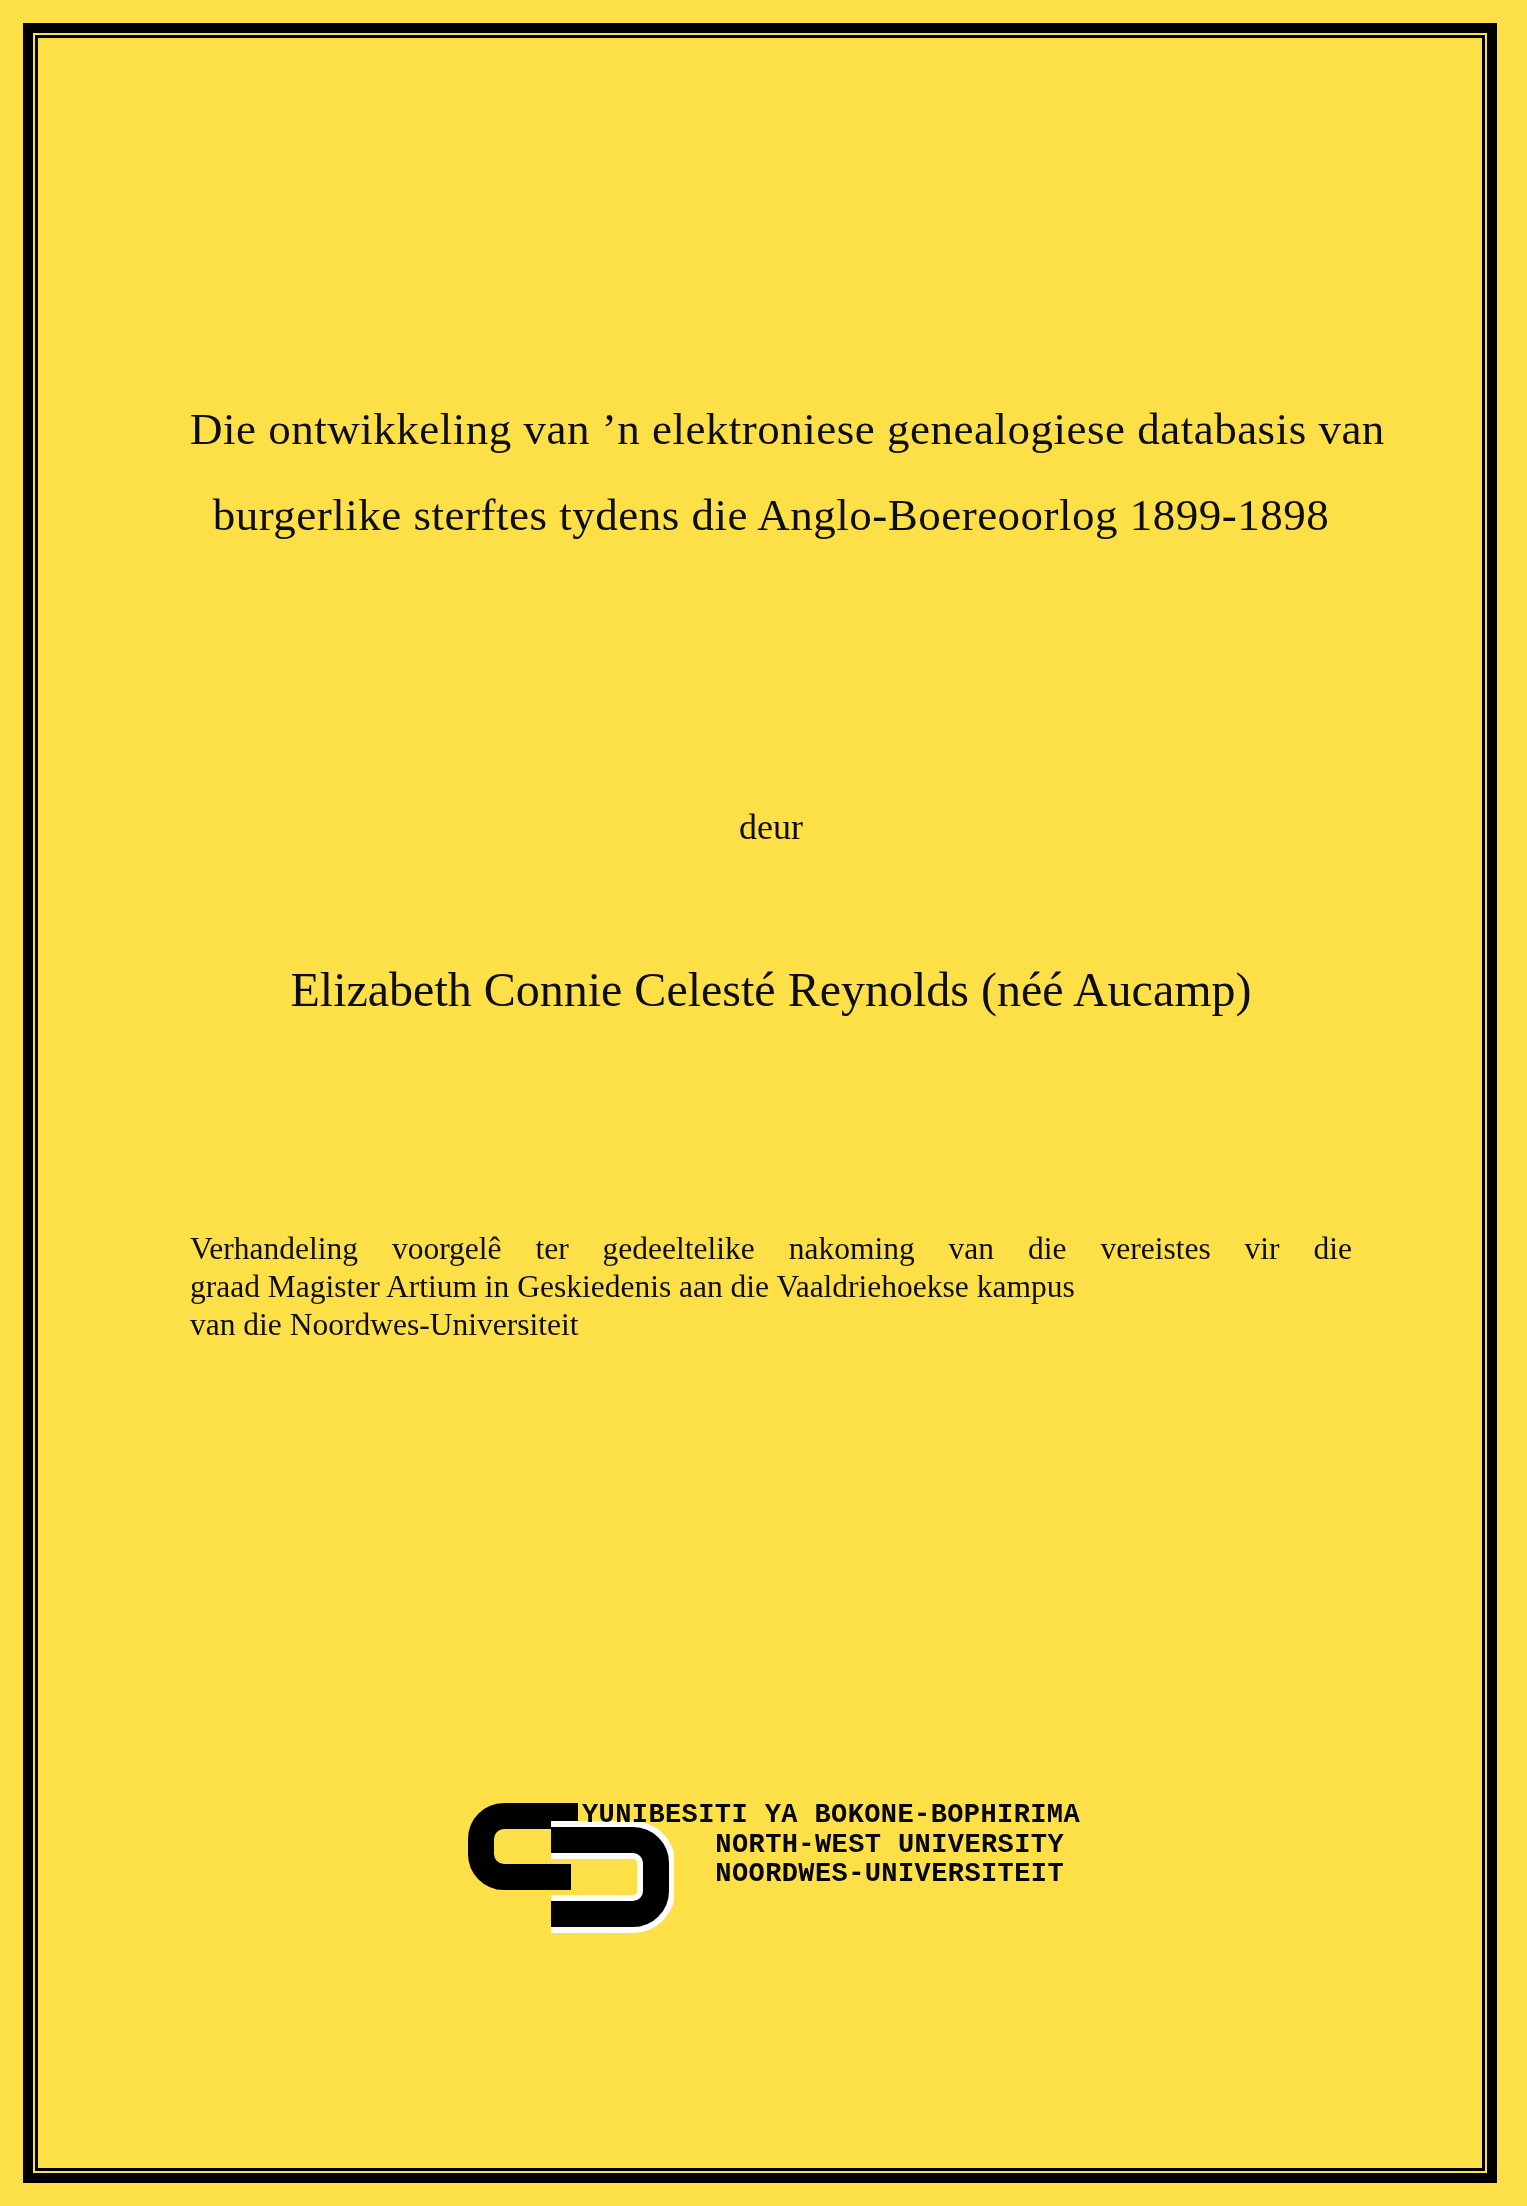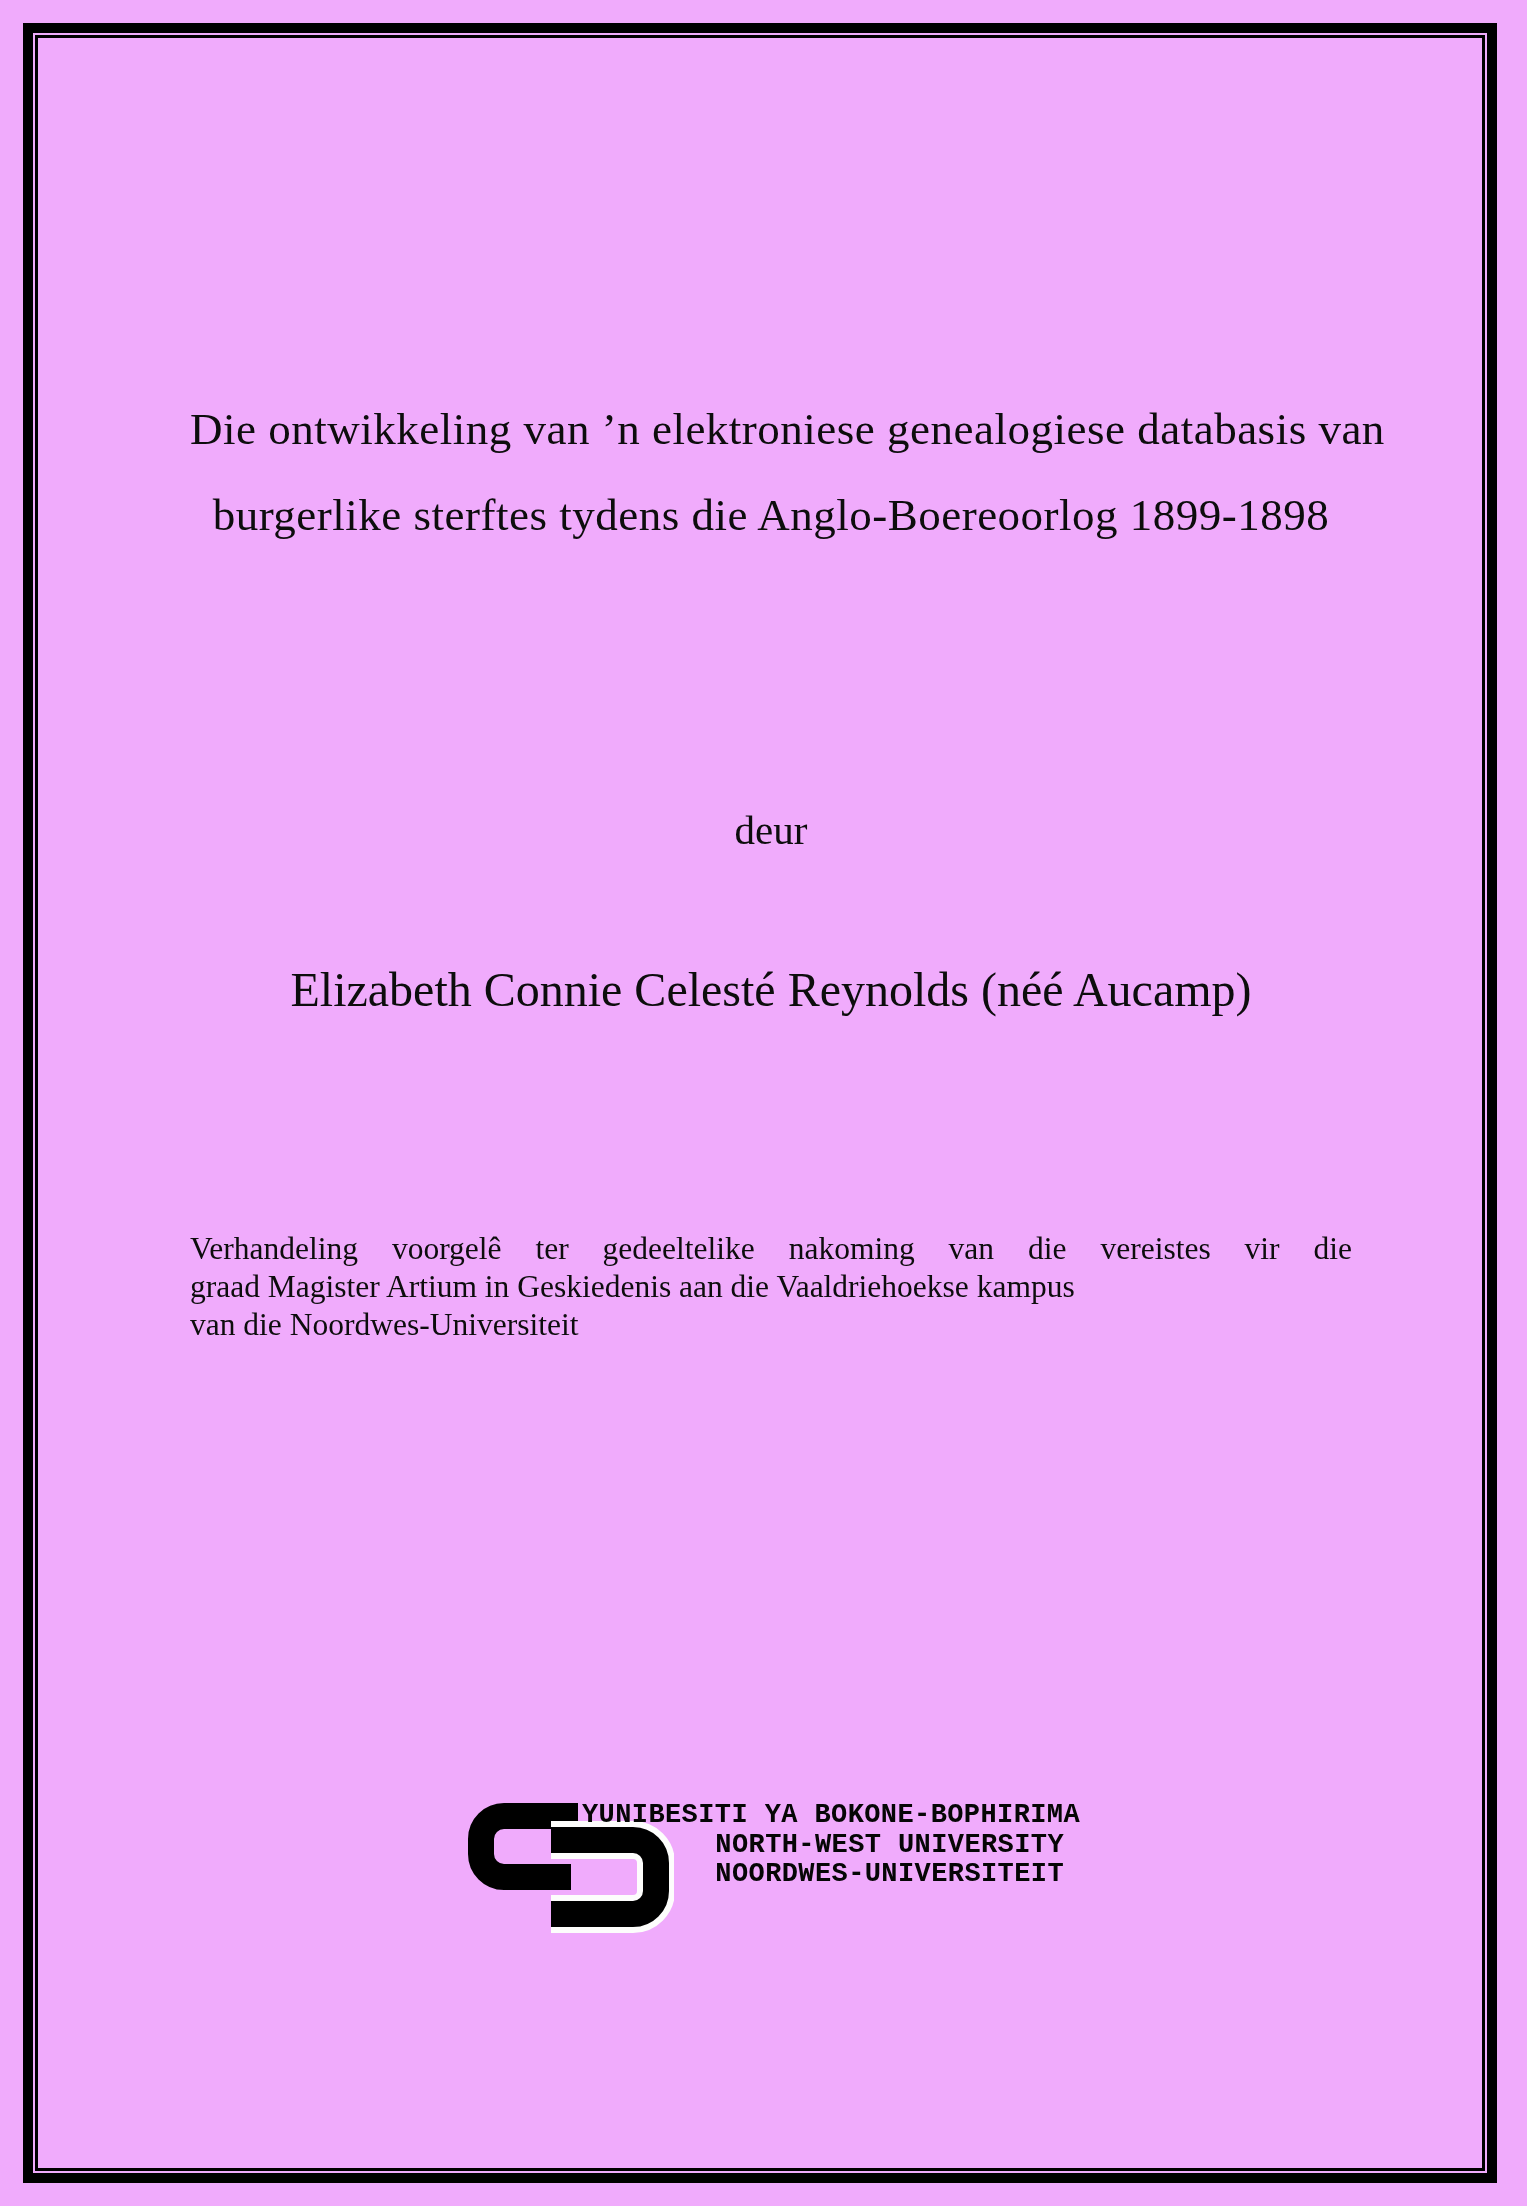--- a/index.html
+++ b/index.html
@@ -1,20 +1,20 @@
 <!DOCTYPE html>
 <html><head>
 <meta charset="utf-8">
 <style>
   html, body { margin: 0; padding: 0; background: #e8e8e8; }
   .page {
     position: relative;
     width: 1527px;
     height: 2206px;
-    background: #f0abfc;
+    background: #fde047;
     font-family: "Liberation Serif", "DejaVu Serif", serif;
     color: #0d0d0d;
     overflow: hidden;
   }
   
   .frame {
     position: absolute;
     left: 23px; top: 23px;
     width: 1474px; height: 2160px;
     border: 10px solid #000;
@@ -31,21 +31,21 @@
     top: 386px;
     text-align: center;
     font-size: 45px;
     line-height: 86px;
     letter-spacing: 0.5px;
     white-space: nowrap;
   }
   .byline {
     top: 806px;
     text-align: center;
-    font-size: 41px;
+    font-size: 36px;
   }
   .author {
     top: 962px;
     text-align: center;
     font-size: 48px;
     white-space: nowrap;
   }
   .statement {
     top: 1230px;
     font-size: 31.5px;

